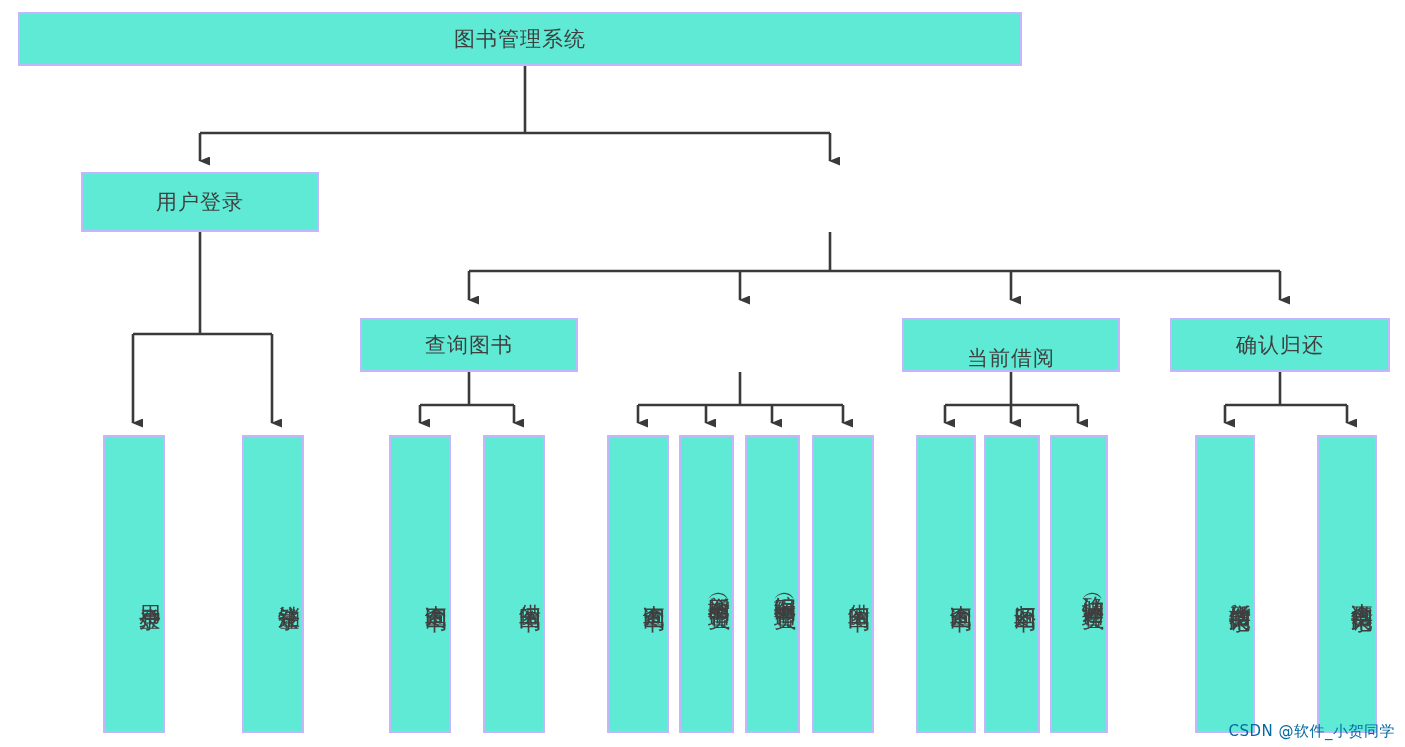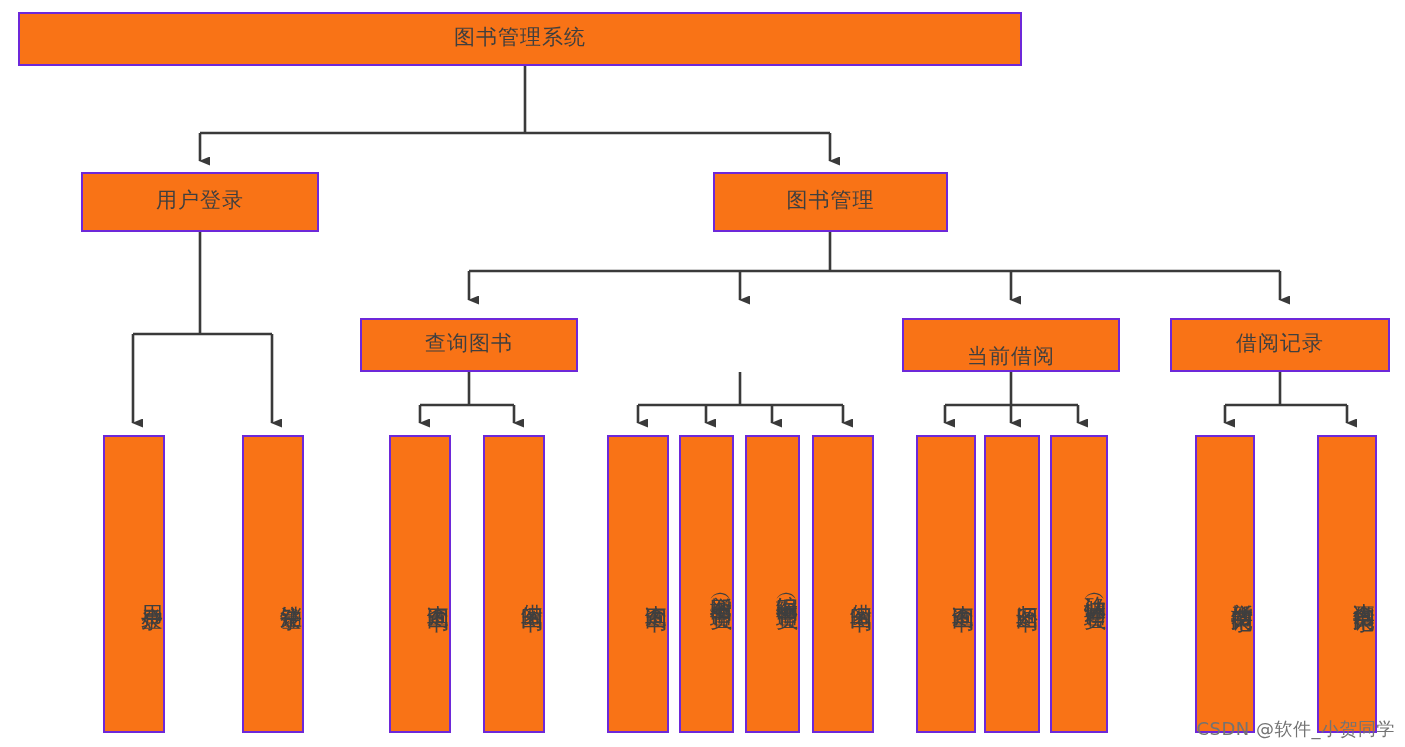--- a/index.html
+++ b/index.html
@@ -21,28 +21,27 @@
     position: absolute;
     left: 0;
     top: 0;
     width: 1405px;
     height: 747px;
     pointer-events: none;
   }
   .node {
     position: absolute;
     box-sizing: border-box;
-    border: 2px solid #6d28d9;
-    background: #f97316;
+    border: 2px solid #c4b5fd;
+    background: #5eead4;
     display: flex;
     align-items: center;
     justify-content: center;
     color: #3f3f3f;
     line-height: 1.15;
-    font-family: Liberation Mono, monospace;
   }
   .node.horiz {
     font-size: 21px;
     letter-spacing: 1px;
   }
   .node.vert {
     writing-mode: vertical-rl;
     text-orientation: upright;
     font-size: 22px;
     align-items: flex-start;
@@ -55,22 +54,22 @@
   }
   .node.vert .lbl {
     writing-mode: vertical-rl;
     text-orientation: upright;
     white-space: nowrap;
   }
   #watermark {
     position: absolute;
     right: 10px;
     bottom: 6px;
-    font-size: 18px;
-    color: #737373;
+    font-size: 15px;
+    color: #0369a1;
     letter-spacing: 0.5px;
     white-space: nowrap;
   }
 </style>
 </head>
 <body>
 
 <div id="canvas">
 
   <svg id="wires" viewBox="0 0 1405 747">
@@ -123,32 +122,29 @@
     </g>
   </svg>
 
   <div class="node horiz" style="left:18px; top:12px; width:1004px; height:54px;">
     <span class="lbl">图书管理系统</span>
   </div>
 
   <div class="node horiz" style="left:81px; top:172px; width:238px; height:60px;">
     <span class="lbl">用户登录</span>
   </div>
-  <div class="node horiz" style="left:713px; top:172px; width:235px; height:60px;">
-    <span class="lbl">图书管理</span>
-  </div>
 
   <div class="node horiz" style="left:360px; top:318px; width:218px; height:54px;">
     <span class="lbl">查询图书</span>
   </div>
   <div class="node horiz" style="left:902px; top:318px; width:218px; height:54px;align-items:flex-end;">
     <span class="lbl">当前借阅</span>
   </div>
   <div class="node horiz" style="left:1170px; top:318px; width:220px; height:54px;">
-    <span class="lbl">借阅记录</span>
+    <span class="lbl">确认归还</span>
   </div>
 
   <div class="node vert" style="left:103px; top:435px; width:62px; height:298px;">
     <span class="lbl">用户登录</span>
   </div>
   <div class="node vert" style="left:242px; top:435px; width:62px; height:298px;">
     <span class="lbl">注销登录</span>
   </div>
 
   <div class="node vert" style="left:389px; top:435px; width:62px; height:298px;">

